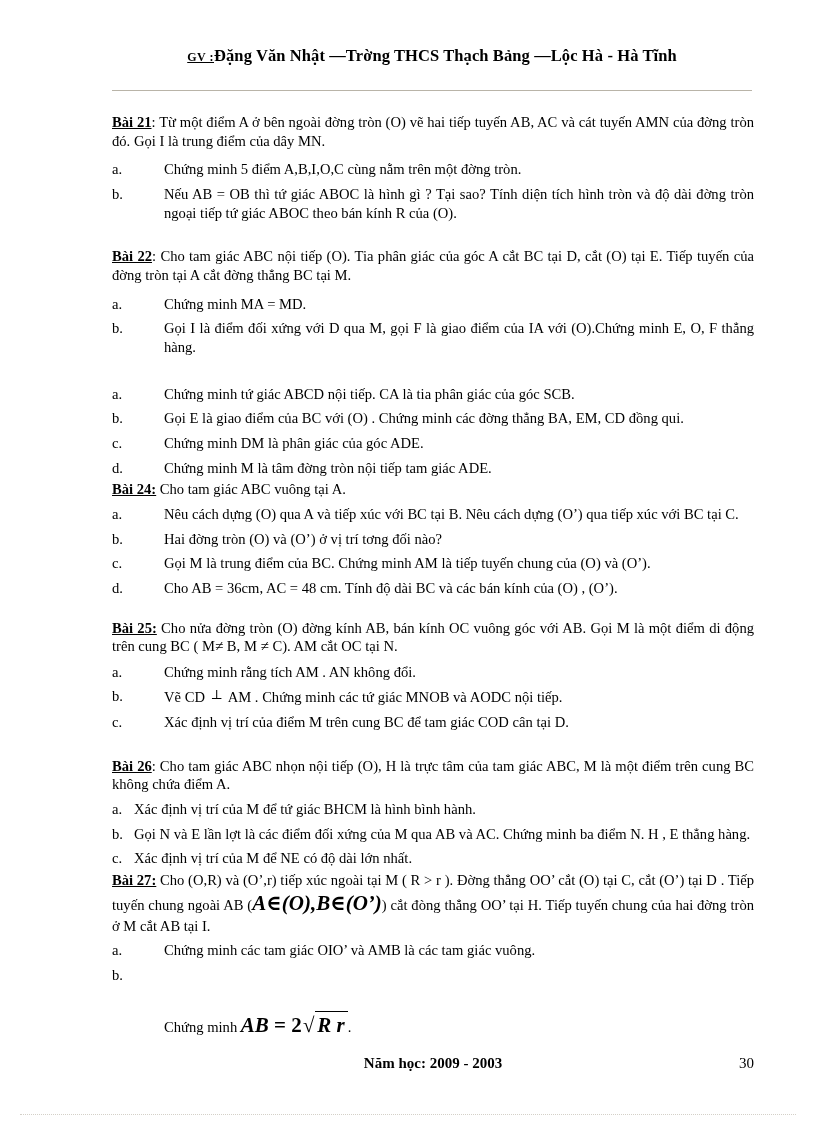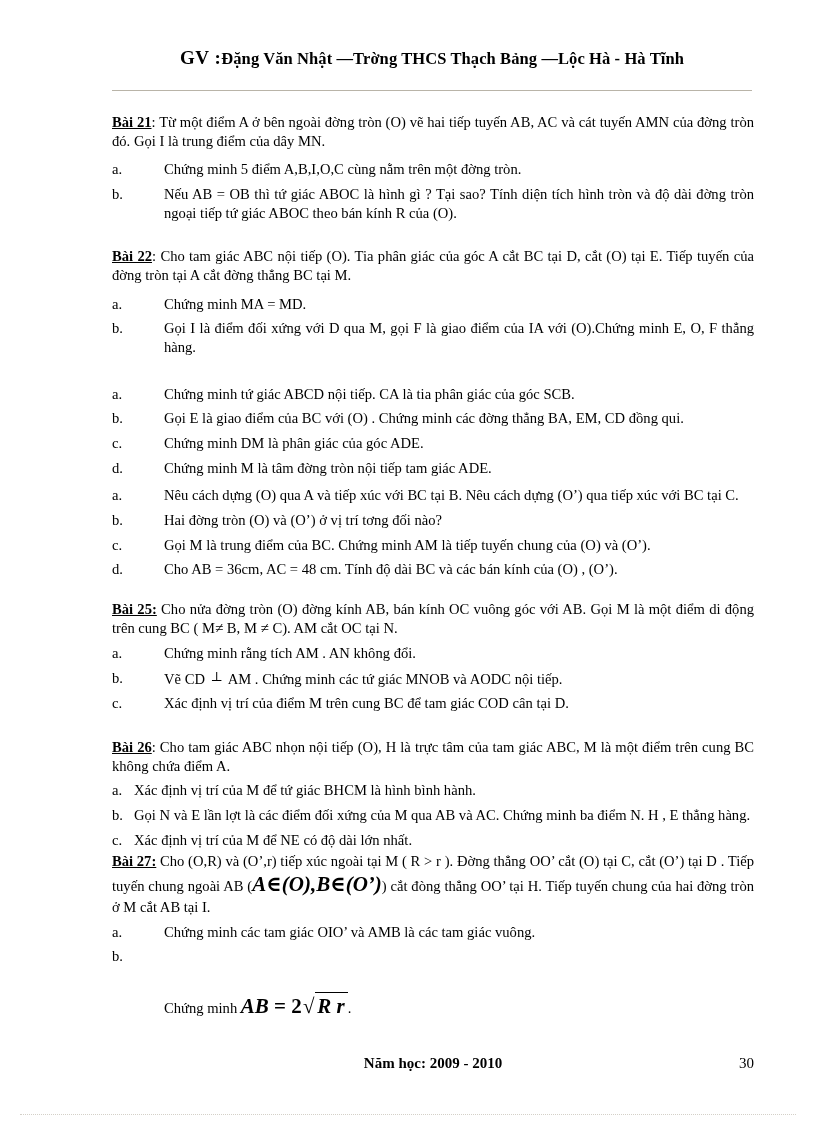--- a/index.html
+++ b/index.html
@@ -32,23 +32,24 @@
   }
   .header-line {
     text-align: center;
     font-size: 16.5px;
     font-weight: 700;
     letter-spacing: 0.1px;
     white-space: nowrap;
     line-height: 1.25;
   }
   .header-gv {
-    font-size: 19px;
+    font-size: 12px;
     font-weight: 700;
     letter-spacing: 0.5px;
+    text-decoration: underline;
   }
   .header-rule {
     position: absolute;
     left: 112px;
     top: 90px;
     width: 640px;
     height: 0;
     border-top: 1.2px solid #b9b4a8;
   }
 
@@ -234,20 +235,21 @@
       <div class="sp-sm"></div>
       <div class="item">
         <span class="item-marker">d.</span>
         <span class="item-body">Chứng minh M là tâm đờng   tròn nội tiếp tam giác ADE.</span>
       </div>
     </div>
 
     <div class="sp-xs"></div>
 
     <div class="exercise">
+      <p class="ex-intro"><span class="ex-label">Bài 24:</span><span>  Cho tam giác ABC vuông tại A.</span></p>
       <div class="sp-sm"></div>
       <div class="item">
         <span class="item-marker">a.</span>
         <span class="item-body">Nêu cách dựng (O) qua A và tiếp xúc với BC tại B. Nêu cách dựng (O’) qua tiếp xúc với BC tại C.</span>
       </div>
       <div class="sp-sm"></div>
       <div class="item">
         <span class="item-marker">b.</span>
         <span class="item-body">Hai đờng   tròn (O) và (O’) ở vị trí tơng   đối nào?</span>
       </div>
@@ -319,18 +321,18 @@
       <div class="sp-sm"></div>
       <div class="item">
         <span class="item-marker">b.</span>
         <span class="item-body"><span>Chứng minh </span><span class="math"><span>AB</span> <span class="math-up">=</span> <span class="math-up">2</span><span class="sqrt">√<span class="radicand">R r</span></span></span><span>.</span></span>
       </div>
     </div>
 
   </div>
 
   <div class="footer">
-    <div class="footer-center">Năm học: 2009 - 2010</div>
+    <div class="footer-center">Năm học: 2009 - 2003</div>
     <div class="footer-page">30</div>
   </div>
   <div class="bottom-rule"></div>
 
 </div>
 
 </body></html>

